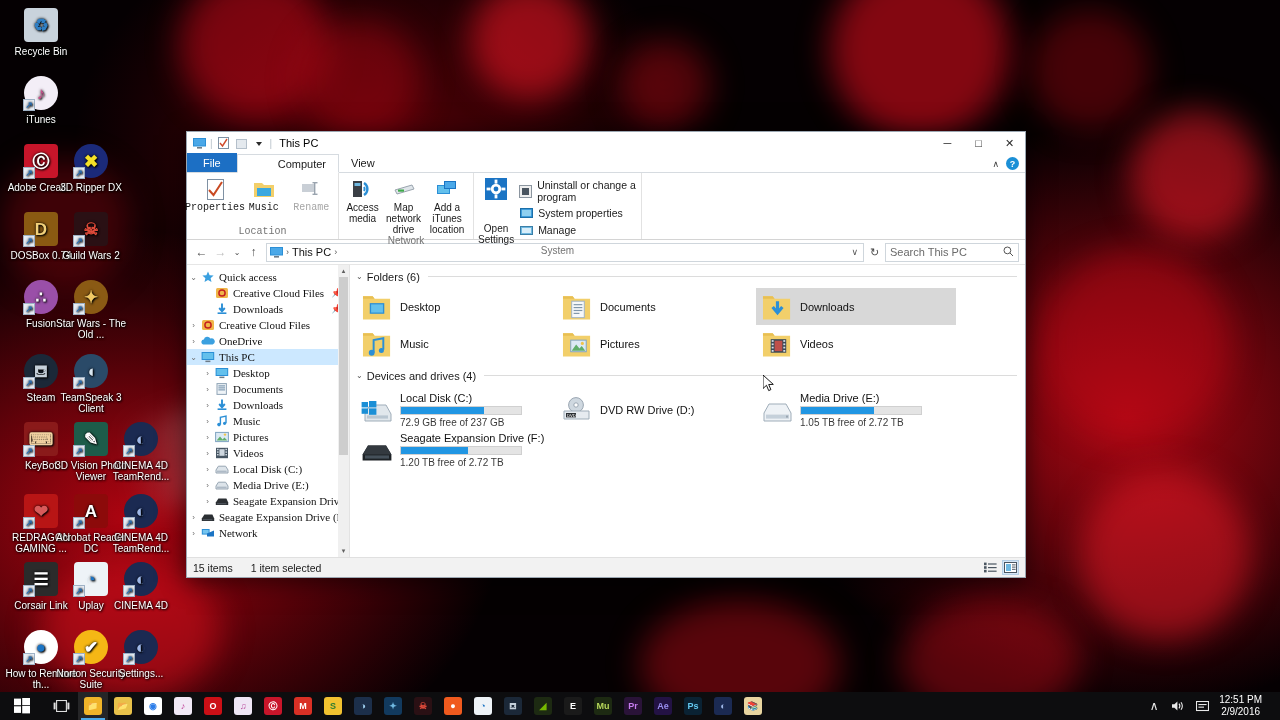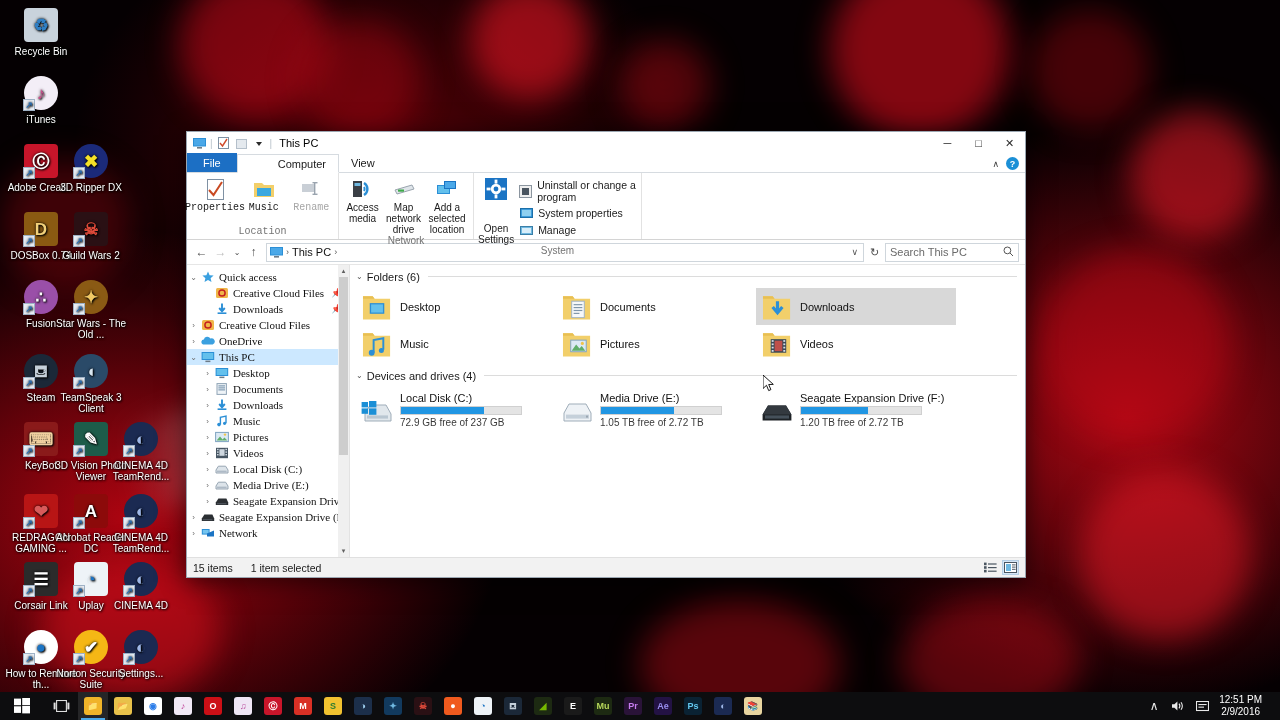--- a/index.html
+++ b/index.html
@@ -631,21 +631,21 @@
           </div>
           <div class="rbtn wide">
             <span class="ic">
               <svg width="22" height="19" viewBox="0 0 22 19">
                   <rect x="1" y="5" width="13" height="9" fill="#2b8fd6"></rect>
                   <rect x="2" y="6" width="11" height="7" fill="#63c0ec"></rect>
                   <rect x="8" y="1" width="12" height="8" fill="#1b74c4"></rect>
                   <rect x="9" y="2" width="10" height="6" fill="#4aa8e8"></rect>
                 </svg>
             </span>
-            <span>Add a selected location</span>
+            <span>Add a iTunes location</span>
           </div>
         </div>
         <div class="rlabel">Network</div>
       </div>
 
       <div class="rgroup" style="width:168px;">
         <div class="rbody">
           <div class="rbtn" style="width:40px;gap:21px;">
             <span class="ic">
               <svg width="22" height="22" viewBox="0 0 22 22">
@@ -1040,20 +1040,34 @@
                     <rect x="8" y="11.4" width="7.4" height="6.4"></rect>
                   </g>
                 </svg>
               </span>
               <span class="tmeta">
                 <span class="tname">Local Disk (C:)</span>
                 <span class="bar">
                   <i style="width: 69%;"></i>
                 </span>
                 <span class="tsub">72.9 GB free of 237 GB</span>
+              </span>
+            </div>
+            <div class="tile drive" style="align-items: center;">
+              <span class="ticon" style="align-items: center;">
+                <svg width="32" height="28" viewBox="0 0 32 28">
+                  <circle cx="15" cy="10" r="7.4" fill="#cfd8e0" stroke="#9aa6b2"></circle>
+                  <circle cx="15" cy="10" r="2.2" fill="#fff" stroke="#9aa6b2"></circle>
+                  <path d="M3 16 h25 v8 H3 Z" fill="#e6ebf0" stroke="#9fadb9"></path>
+                  <rect x="5" y="18" width="10" height="4.4" fill="#2b2f33"></rect>
+                  <text x="6" y="21.8" font-family="sans-serif" font-size="4.2" fill="#ffffff">DVD</text>
+                </svg>
+              </span>
+              <span class="tmeta">
+                <span class="tname">DVD RW Drive (D:)</span>
               </span>
             </div>
             <div class="tile drive">
               <span class="ticon" style="align-items: flex-end;">
                 <svg width="32" height="28" viewBox="0 0 32 28">
                   <path d="M3 16 L8 7 h17 L30 16 v8 H3 Z" fill="#eef2f6" stroke="#9fadb9"></path>
                   <rect x="5" y="17.6" width="23" height="4" fill="#c5d0da"></rect>
                   <rect x="25" y="18.6" width="2" height="2" fill="#9aa6b2"></rect>
                 </svg>
               </span>

